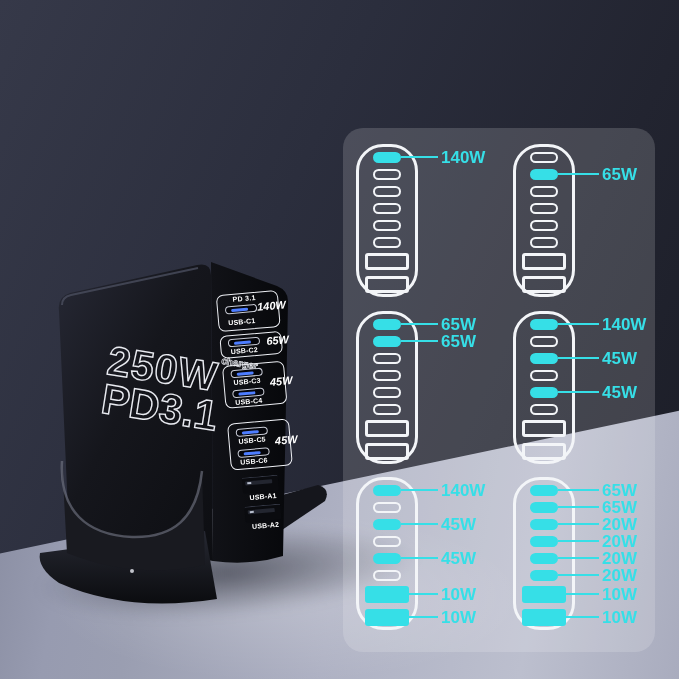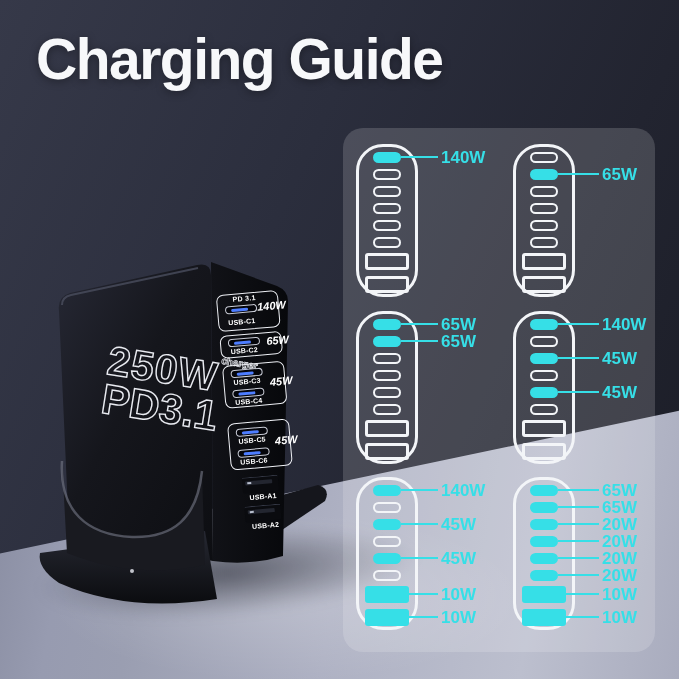--- a/index.html
+++ b/index.html
@@ -109,21 +109,20 @@
   .a2{top:215px;} .n-a2{top:232px;}
 </style>
 </head>
 <body>
 
 <div class="stage">
 
   <div class="table"></div>
   <div class="dev-shadow"></div>
 
-  <div class="title">Charging Guide</div>
 
   <div class="card"></div>
   <div id="guide-layer">
       <div class="diag" style="left: 356px; top: 144px;">
         <div class="outline"></div>
         <div class="gpill on" style="left: 17px; top: 7.5px;"></div>
         <div class="cline" style="left: 45px; top: 12px; width: 37px;"></div>
         <div class="clabel" style="left: 85px; top: 5px;">140W</div>
         <div class="gpill" style="left: 17px; top: 24.5px;"></div>
         <div class="gpill" style="left: 17px; top: 41.5px;"></div>

